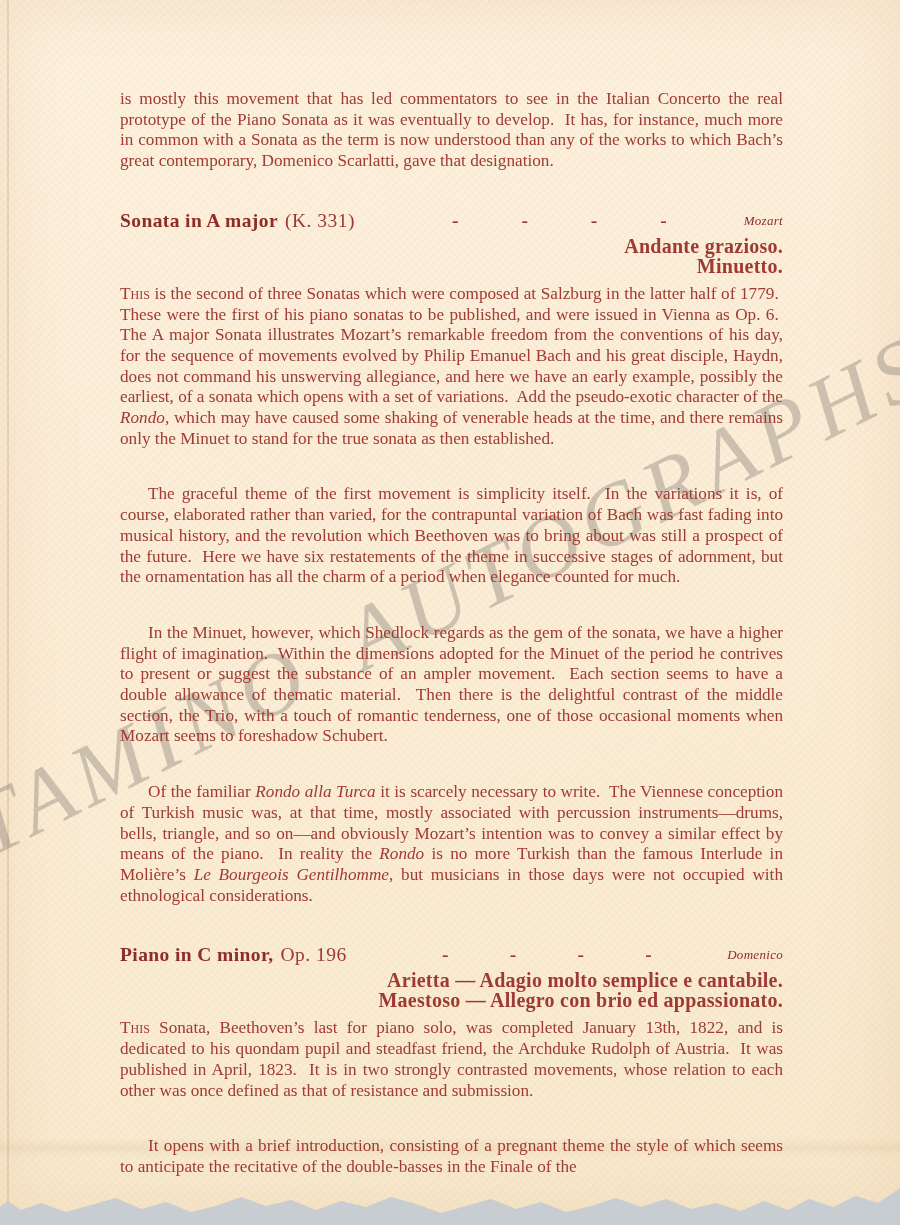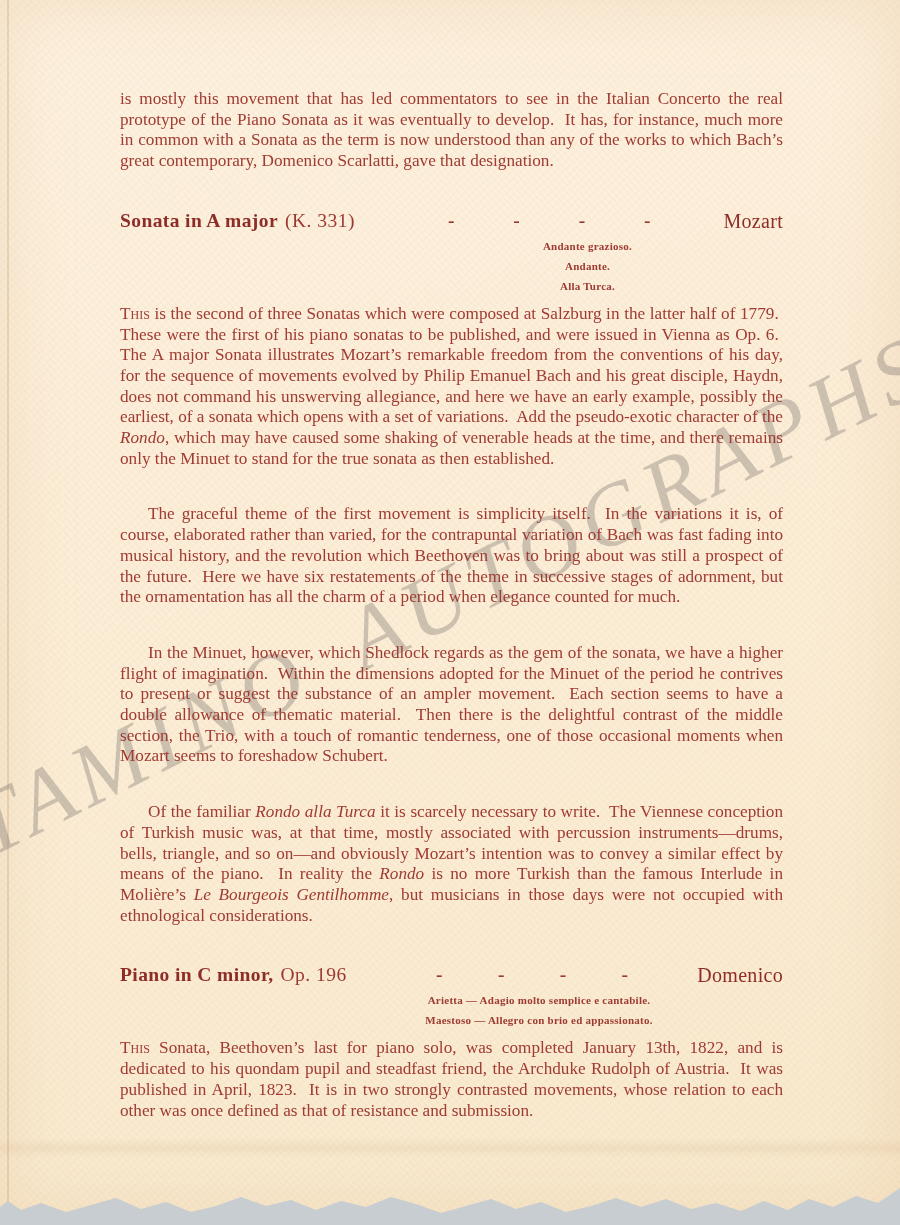--- a/index.html
+++ b/index.html
@@ -72,25 +72,25 @@
     display:flex; align-items:flex-end;
     margin-top:37px; margin-bottom:3px;
     font-size:19.5px; line-height:24px; white-space:nowrap;
   }
   .h-main { font-weight:700; letter-spacing:0.4px; color:#8e2d28; }
   .h-detail { font-weight:400; color:#9c3831; margin-left:7px; letter-spacing:0.5px;font-family:Liberation Serif, serif; }
   .h-dashes {
     flex:1; display:flex; justify-content:space-evenly;
     padding:0 14px 0 34px; font-weight:700; color:#9c3831;
   }
-  .h-composer { font-weight:400; font-size:20px; color:#8e2d28; letter-spacing:0.3px; }
+  .h-composer { font-style:italic; font-weight:400; font-size:13px; color:#8e2d28; letter-spacing:0.3px; }
   
   .movements {
-    font-size:11px; font-weight:700; line-height:20px;
-    letter-spacing:0.25px; color:#9d3a32; text-align:center;
+    font-size:20px; font-weight:700; line-height:20px;
+    letter-spacing:0.25px; color:#9d3a32; text-align:right;
   }
   .movements.mozart { margin-left:272px; }
   .movements.beethoven { margin-left:175px; }
   .first-para { margin-top:8px !important; }
 </style>
 </head>
 <body>
 
 <div class="page">
   <div class="paper">
@@ -110,22 +110,21 @@
           <span>-</span>
           <span>-</span>
           <span>-</span>
           <span>-</span>
         </span>
         <span class="h-composer">Mozart</span>
       </div>
 
       <div class="movements mozart">
         <div>Andante grazioso.</div>
-        <div>Andante.</div>
-        <div>Alla Turca.</div>
+        <div>Minuetto.</div>
       </div>
 
       <p class="first-para"><span class="sc">This</span><span> is the second of three Sonatas which were composed at Salzburg in the latter half of 1779.&nbsp; These were the first of his piano sonatas to be published, and were issued in Vienna as Op. 6.&nbsp; The A major Sonata illustrates Mozart’s remarkable freedom from the conventions of his day, for the sequence of movements evolved by Philip Emanuel Bach and his great disciple, Haydn, does not command his unswerving allegiance, and here we have an early example, possibly the earliest, of a sonata which opens with a set of variations.&nbsp; Add the pseudo-exotic character of the </span><span class="it">Rondo</span><span>, which may have caused some shaking of venerable heads at the time, and there remains only the Minuet to stand for the true sonata as then established.</span></p>
       <p class="indent"><span>The graceful theme of the first movement is simplicity itself.&nbsp; In the variations it is, of course, elaborated rather than varied, for the contrapuntal variation of Bach was fast fading into musical history, and the revolution which Beethoven was to bring about was still a prospect of the future.&nbsp; Here we have six restatements of the theme in successive stages of adornment, but the ornamentation has all the charm of a period when elegance counted for much.</span></p>
       <p class="indent"><span>In the Minuet, however, which Shedlock regards as the gem of the sonata, we have a higher flight of imagination.&nbsp; Within the dimensions adopted for the Minuet of the period he contrives to present or suggest the substance of an ampler movement.&nbsp; Each section seems to have a double allowance of thematic material.&nbsp; Then there is the delightful contrast of the middle section, the Trio, with a touch of romantic tenderness, one of those occasional moments when Mozart seems to foreshadow Schubert.</span></p>
       <p class="indent"><span>Of the familiar </span><span class="it">Rondo alla Turca</span><span> it is scarcely necessary to write.&nbsp; The Viennese conception of Turkish music was, at that time, mostly associated with percussion instruments—drums, bells, triangle, and so on—and obviously Mozart’s intention was to convey a similar effect by means of the piano.&nbsp; In reality the </span><span class="it">Rondo</span><span> is no more Turkish than the famous Interlude in Molière’s </span><span class="it">Le Bourgeois Gentilhomme</span><span>, but musicians in those days were not occupied with ethnological considerations.</span></p>
 
       <div class="heading">
         <span class="h-main">Piano in C minor,</span>
         <span class="h-detail">Op. 196</span>
@@ -137,16 +136,17 @@
         </span>
         <span class="h-composer">Domenico</span>
       </div>
 
       <div class="movements beethoven">
         <div>Arietta — Adagio molto semplice e cantabile.</div>
         <div>Maestoso — Allegro con brio ed appassionato.</div>
       </div>
 
       <p class="first-para"><span class="sc">This</span><span> Sonata, Beethoven’s last for piano solo, was completed January 13th, 1822, and is dedicated to his quondam pupil and steadfast friend, the Archduke Rudolph of Austria.&nbsp; It was published in April, 1823.&nbsp; It is in two strongly contrasted movements, whose relation to each other was once defined as that of resistance and submission.</span></p>
+      <p class="indent"><span>It opens with a brief introduction, consisting of a pregnant theme the style of which seems to anticipate the recitative of the double-basses in the Finale of the</span></p>
 
     </div>
   </div>
 </div>
 
 </body></html>

